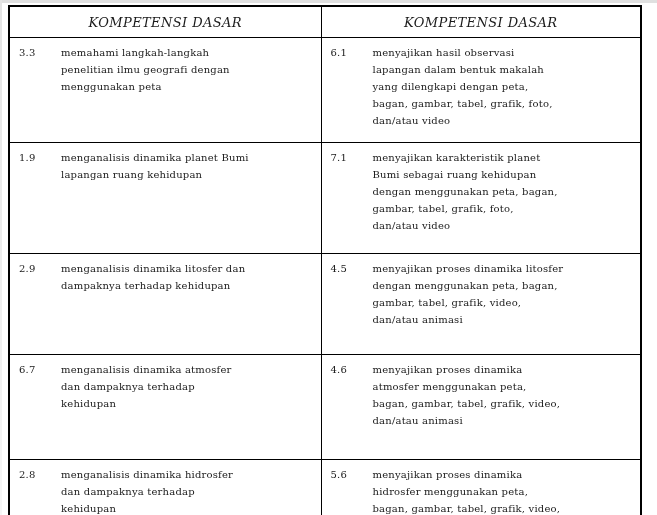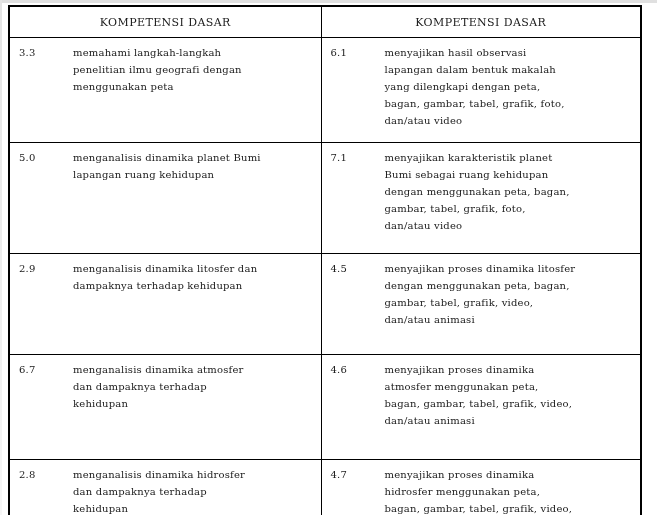--- a/index.html
+++ b/index.html
@@ -37,25 +37,26 @@
     border: 2px solid #000;
   }
   col.c1 { width: 312px; }
   col.c2 { width: 320px; }
   th, td {
     border: 1.5px solid #000;
   }
   th {
     height: 30px;
     font-weight: normal;
-    font-size: 11px;
+    font-size: 13px;
     letter-spacing: 0.4px;
     text-align: center;
     vertical-align: middle;
     padding: 0;
+    font-style: italic;
   }
   td {
     vertical-align: top;
     padding: 6px 4px 4px 9px;
     font-size: 10px;
   }
   tr.r1 td { height: 94px; }
   tr.r2 td { height: 100px; }
   tr.r3 td { height: 90px; }
   tr.r4 td { height: 94px; }
@@ -63,21 +64,21 @@
   .cell {
     display: flex;
     align-items: flex-start;
   }
   .num {
     flex: 0 0 33px;
     line-height: 17px;
     letter-spacing: 0.2px;
   }
   .txt {
-    margin-left: 21px;
+    margin-left: 9px;
     line-height: 17px;
     letter-spacing: 0.2px;
     white-space: pre-line;
   }
 </style>
 </head>
 <body>
 
 <div class="edge-top"></div>
 <div class="edge-left"></div>
@@ -110,21 +111,21 @@
 lapangan dalam bentuk makalah
 yang dilengkapi dengan peta,
 bagan, gambar, tabel, grafik, foto,
 dan/atau video</span>
         </div>
       </td>
     </tr>
     <tr class="r2">
       <td>
         <div class="cell">
-          <span class="num">5.0</span>
+          <span class="num">1.9</span>
           <span class="txt">menganalisis dinamika planet Bumi
 lapangan ruang kehidupan</span>
         </div>
       </td>
       <td>
         <div class="cell">
           <span class="num">7.1</span>
           <span class="txt">menyajikan karakteristik planet
 Bumi sebagai ruang kehidupan
 dengan menggunakan peta, bagan,
@@ -174,21 +175,21 @@
       <td>
         <div class="cell">
           <span class="num">2.8</span>
           <span class="txt">menganalisis dinamika hidrosfer
 dan dampaknya terhadap
 kehidupan</span>
         </div>
       </td>
       <td>
         <div class="cell">
-          <span class="num">4.7</span>
+          <span class="num">5.6</span>
           <span class="txt">menyajikan proses dinamika
 hidrosfer menggunakan peta,
 bagan, gambar, tabel, grafik, video,
 dan/atau animasi</span>
         </div>
       </td>
     </tr>
   </tbody>
 </table>
 

